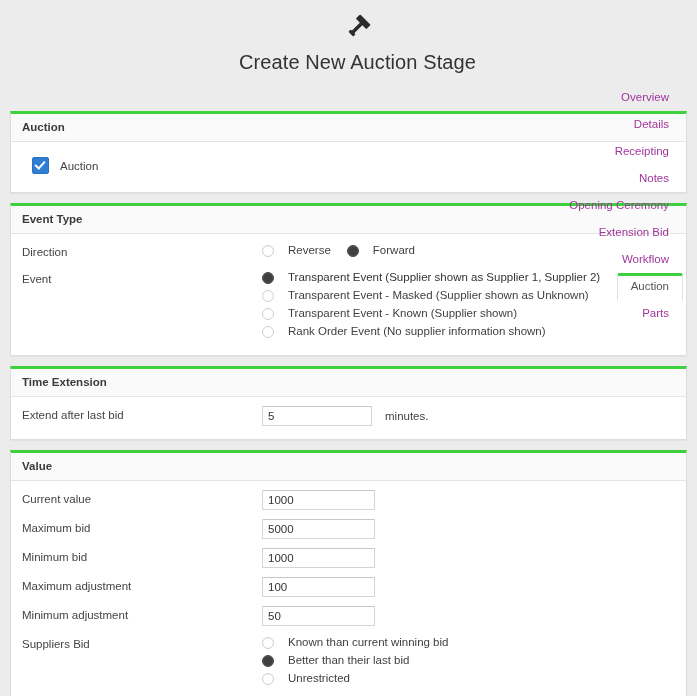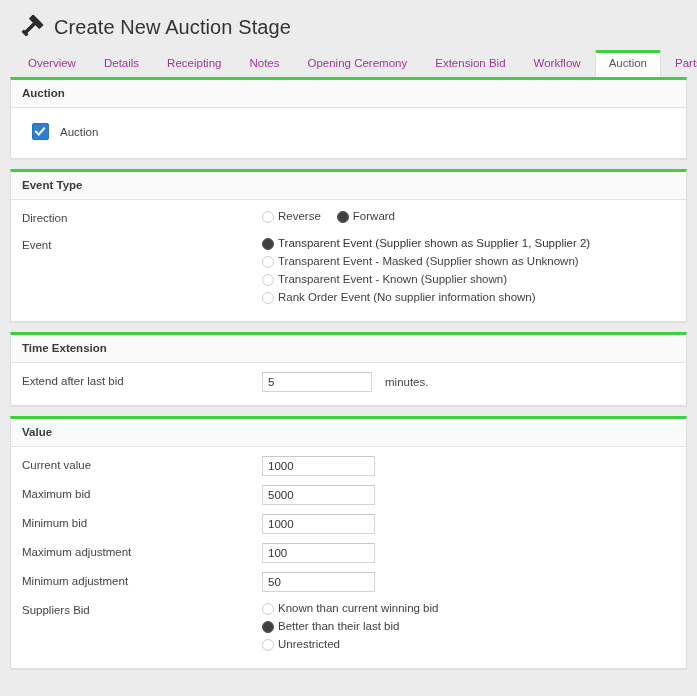--- a/index.html
+++ b/index.html
@@ -23,20 +23,21 @@
     box-sizing: border-box;
   }
 
   
   .page-header {
     display: flex;
     align-items: center;
     gap: 10px;
     padding: 14px 0 10px 18px;
     background: #ececed;
+    flex-direction: column;
   }
   .gavel-icon {
     width: 26px;
     height: 26px;
     flex: 0 0 26px;
     display: block;
   }
   .page-title {
     font-size: 20px;
     font-weight: 400;
@@ -46,20 +47,21 @@
   }
 
   
   .tabbar {
     position: relative;
     display: flex;
     align-items: flex-end;
     padding: 0 14px;
     height: 27px;
     background: #ececed;
+    flex-direction: column;
   }
   .tab {
     font-size: 11.5px;
     color: #a0359b;
     padding: 6px 13px 7px 13px;
     line-height: 13px;
     white-space: nowrap;
     cursor: pointer;
     box-sizing: border-box;
     border: 1px solid transparent;
@@ -162,21 +164,21 @@
   }
 
   
   .radio-group-inline {
     display: flex;
     align-items: center;
   }
   .radio-item {
     display: flex;
     align-items: center;
-    gap: 4px;
+    gap: 14px;
     margin-right: 16px;
     cursor: pointer;
   }
   .radio-list .radio-item {
     margin-right: 0;
     margin-bottom: 3px;
     align-items: center;
   }
   .radio {
     width: 12px;

